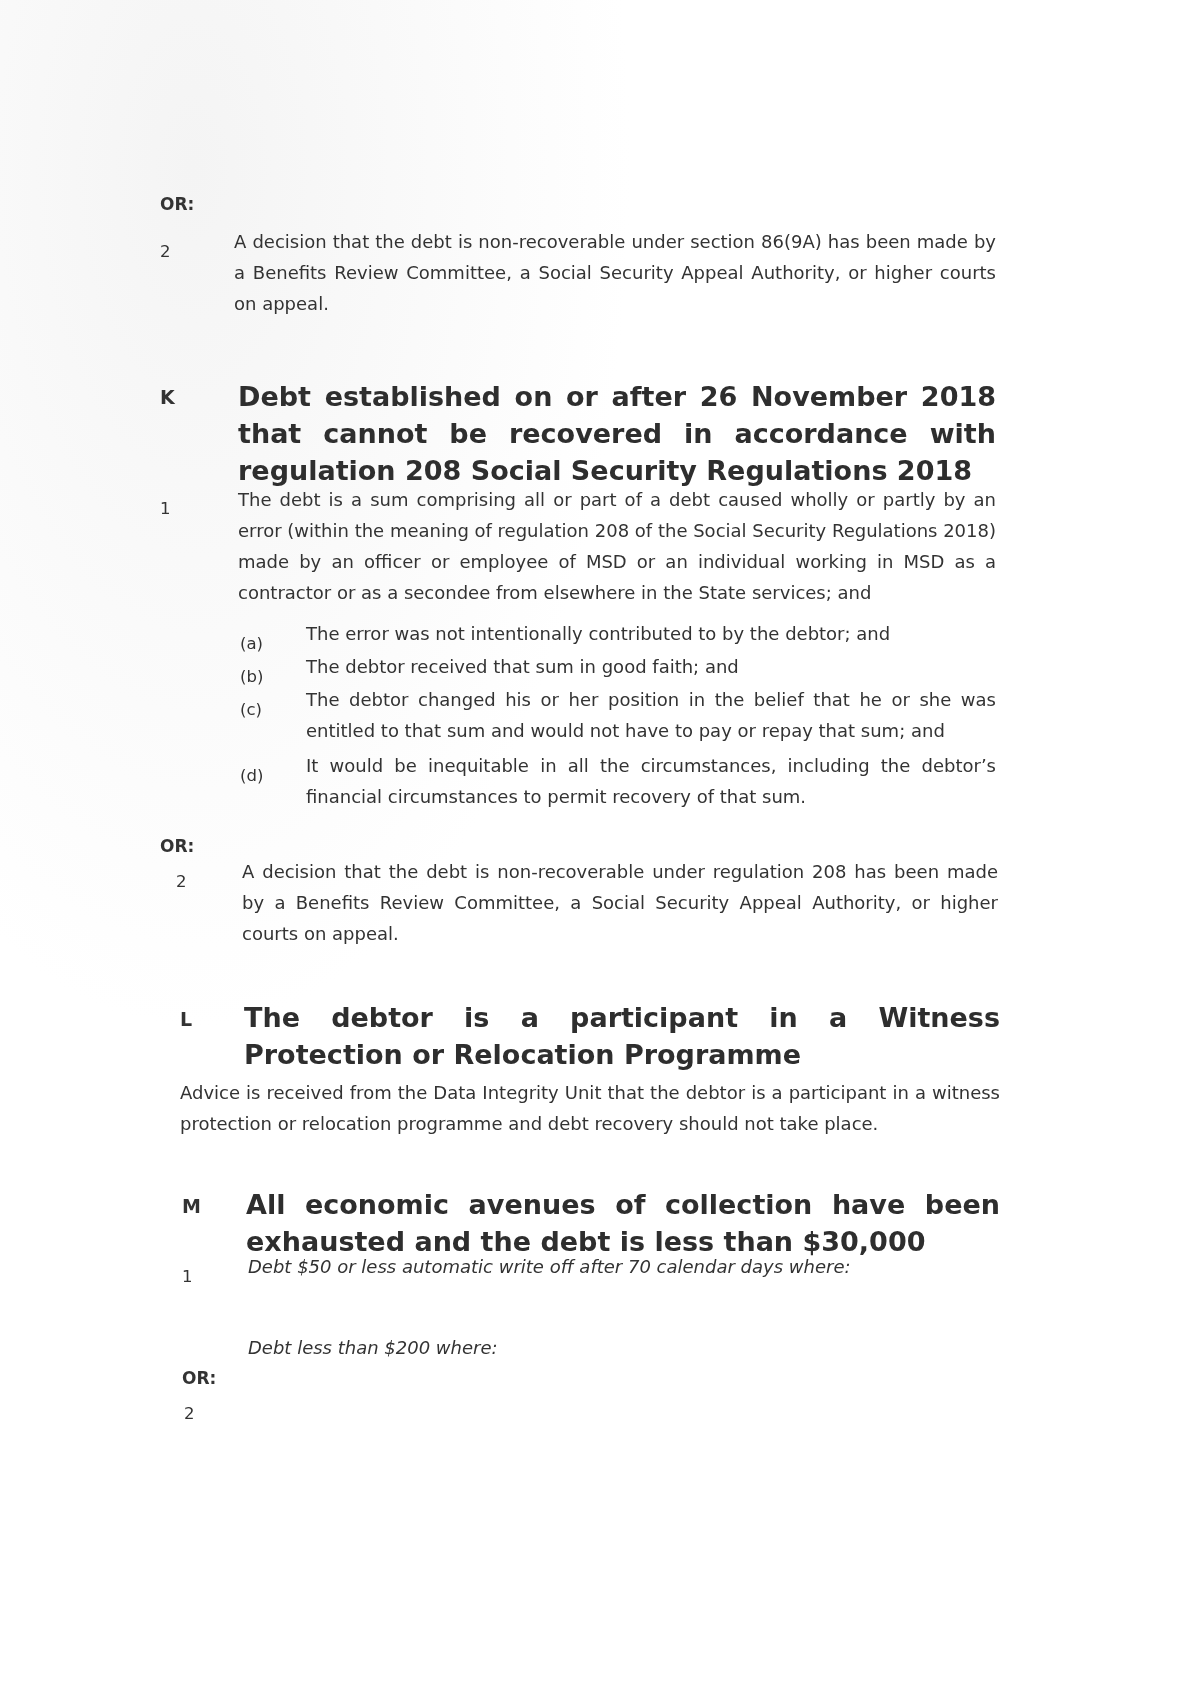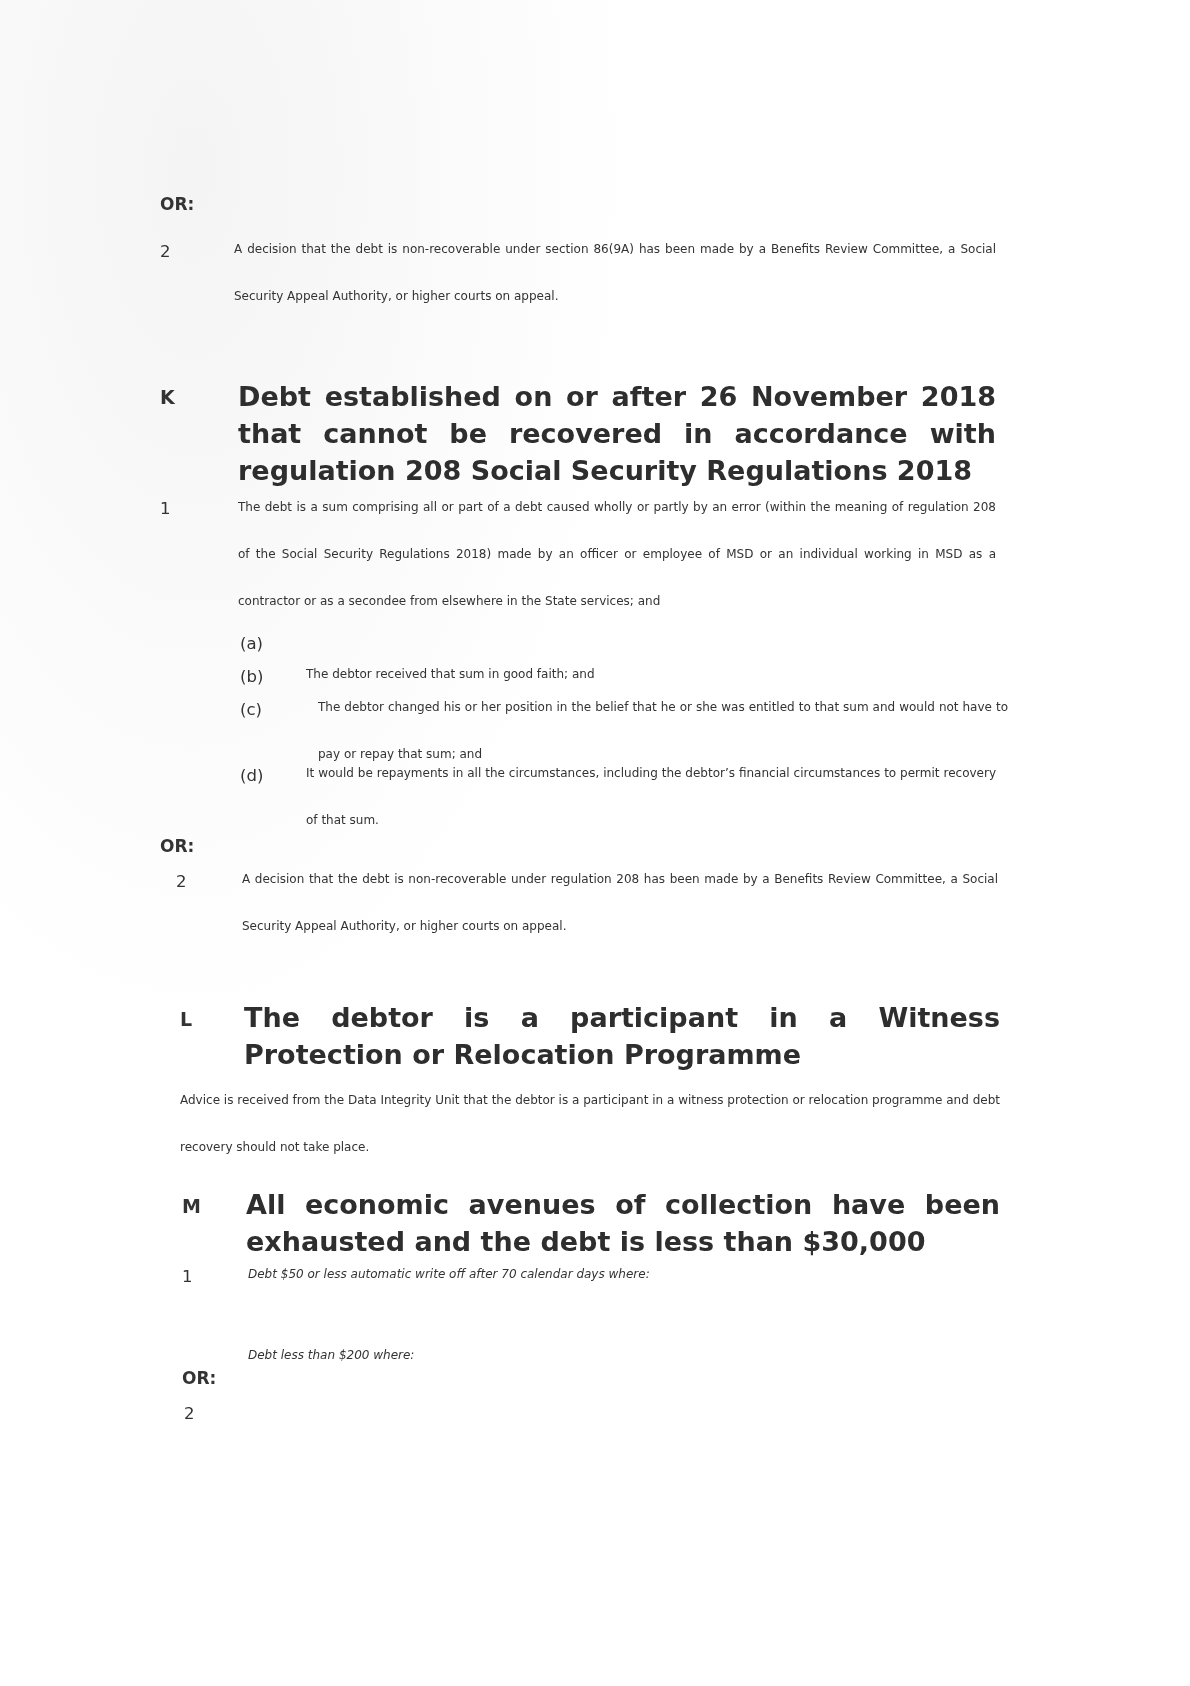--- a/index.html
+++ b/index.html
@@ -13,21 +13,21 @@
     }
     .page {
       position: absolute; left: 0; top: 0; width: 966px; height: 1686px;
       background: radial-gradient(ellipse at 20% 10%, #f4f4f4 0%, #ffffff 40%),
                   linear-gradient(180deg, #ffffff 0%, #fafafa 100%);
     }
     .abs { position: absolute; }
     .or-label { font-weight: bold; font-size: 17px; color: #333; }
     .num { font-size: 16.5px; color: #333; }
     .body-text {
-      font-size: 12px; line-height: 47px; color: #333;
+      font-size: 18px; line-height: 31px; color: #333;
       text-align: justify; text-align-last: left;
     }
     .heading-letter { font-weight: bold; font-size: 19px; color: #333; }
     .heading-text {
       font-weight: bold; font-size: 27px; line-height: 37px; color: #2e2e2e;
       text-align: justify; text-align-last: left;
     }
     .italic { font-style: italic; }
     .sub-label { font-size: 16.5px; color: #333; }
   </style>
@@ -40,29 +40,30 @@
   <div class="abs num" style="left:160px; top:242px;">2</div>
   <div class="abs body-text" style="left:234px; top:226px; width:762px;">A decision that the debt is non-recoverable under section 86(9A) has been made by a Benefits Review Committee, a Social Security Appeal Authority, or higher courts on appeal.</div>
 
   <div class="abs heading-letter" style="left:160px; top:386px;">K</div>
   <div class="abs heading-text" style="left:238px; top:378px; width:758px;">Debt established on or after 26 November 2018 that cannot be recovered in accordance with regulation 208 Social Security Regulations 2018</div>
 
   <div class="abs num" style="left:160px; top:499px;">1</div>
   <div class="abs body-text" style="left:238px; top:484px; width:758px;">The debt is a sum comprising all or part of a debt caused wholly or partly by an error (within the meaning of regulation 208 of the Social Security Regulations 2018) made by an officer or employee of MSD or an individual working in MSD as a contractor or as a secondee from elsewhere in the State services; and</div>
 
   <div class="abs sub-label" style="left:240px; top:634px;">(a)</div>
+  <div class="abs body-text" style="left:306px; top:618px; width:690px;">The error was not intentionally contributed to by the debtor; and</div>
 
   <div class="abs sub-label" style="left:240px; top:667px;">(b)</div>
   <div class="abs body-text" style="left:306px; top:651px; width:690px;">The debtor received that sum in good faith; and</div>
 
   <div class="abs sub-label" style="left:240px; top:700px;">(c)</div>
-  <div class="abs body-text" style="left:306px; top:684px; width:690px;margin-left:12px;">The debtor changed his or her position in the belief that he or she was entitled to that sum and would not have to pay or repay that sum; and</div>
+  <div class="abs body-text" style="left:306px; top:684px; width:690px;">The debtor changed his or her position in the belief that he or she was entitled to that sum and would not have to pay or repay that sum; and</div>
 
   <div class="abs sub-label" style="left:240px; top:766px;">(d)</div>
-  <div class="abs body-text" style="left:306px; top:750px; width:690px;">It would be repayments in all the circumstances, including the debtor’s financial circumstances to permit recovery of that sum.</div>
+  <div class="abs body-text" style="left:306px; top:750px; width:690px;">It would be inequitable in all the circumstances, including the debtor’s financial circumstances to permit recovery of that sum.</div>
 
   <div class="abs or-label" style="left:160px; top:836px;">OR:</div>
   <div class="abs num" style="left:176px; top:872px;">2</div>
   <div class="abs body-text" style="left:242px; top:856px; width:756px;">A decision that the debt is non-recoverable under regulation 208 has been made by a Benefits Review Committee, a Social Security Appeal Authority, or higher courts on appeal.</div>
 
   <div class="abs heading-letter" style="left:180px; top:1008px;">L</div>
   <div class="abs heading-text" style="left:244px; top:999px; width:756px;">The debtor is a participant in a Witness Protection or Relocation Programme</div>
   <div class="abs body-text" style="left:180px; top:1077px; width:820px;">Advice is received from the Data Integrity Unit that the debtor is a participant in a witness protection or relocation programme and debt recovery should not take place.</div>
 
   <div class="abs heading-letter" style="left:182px; top:1195px;">M</div>

